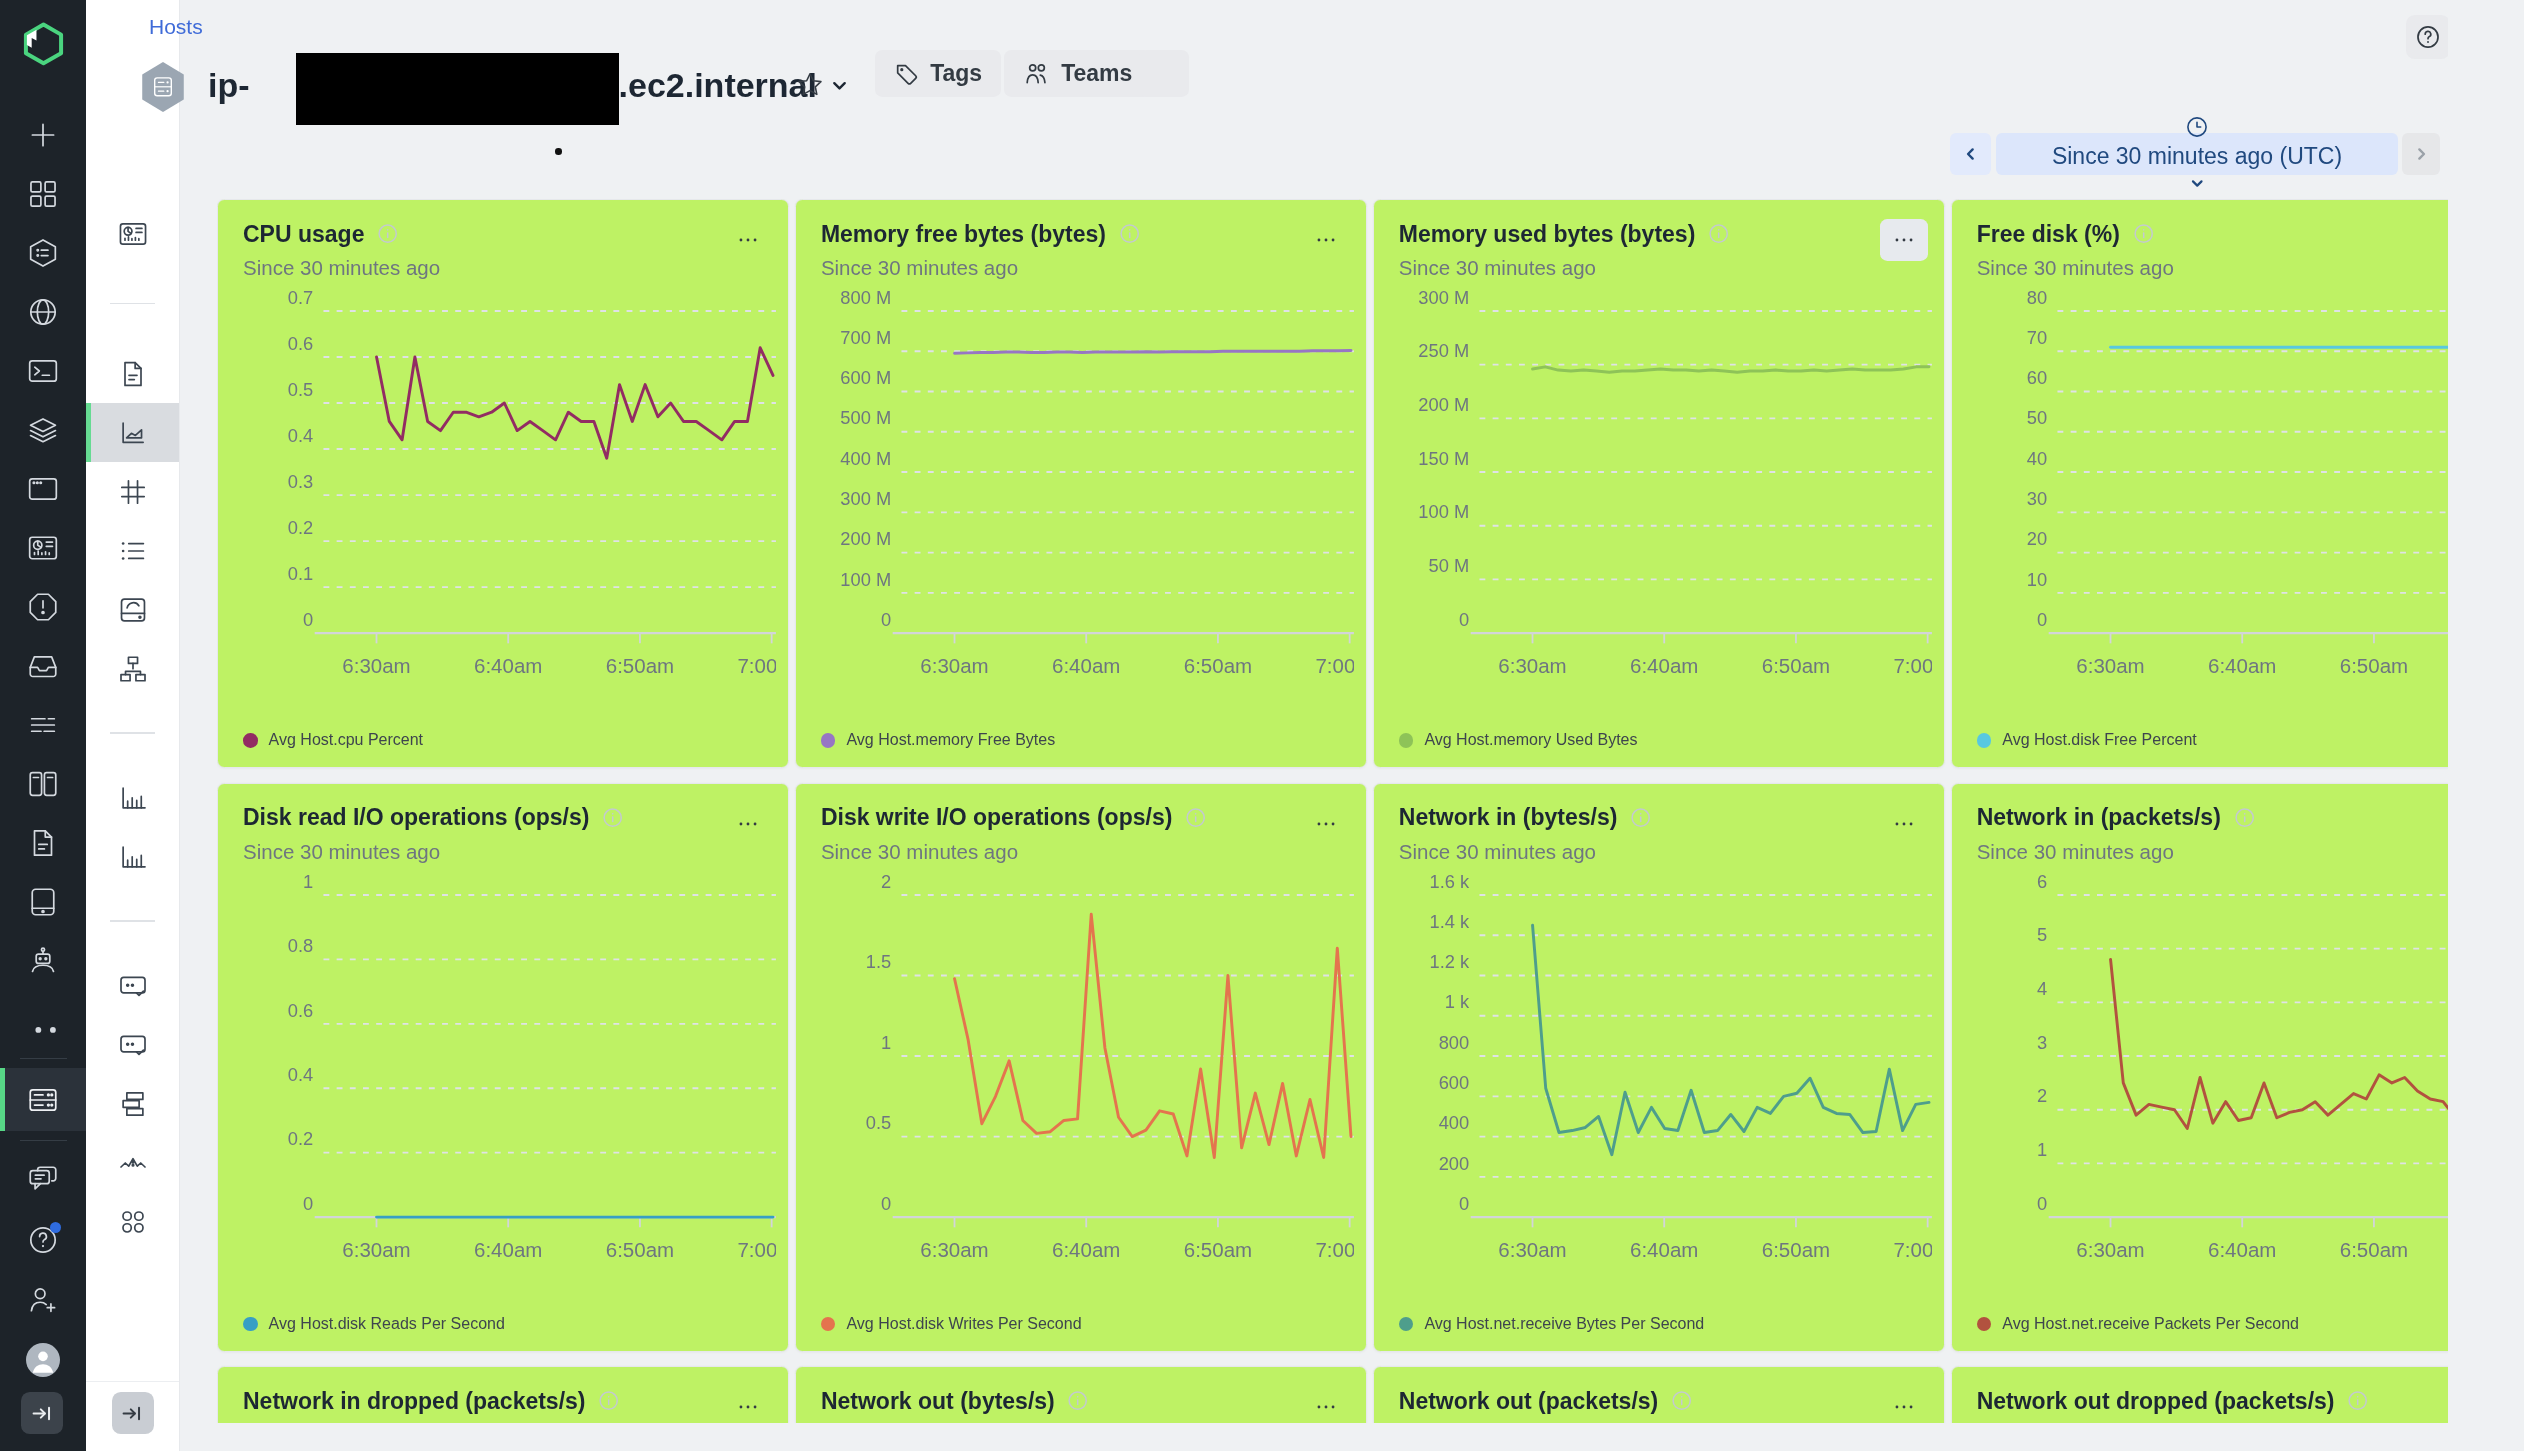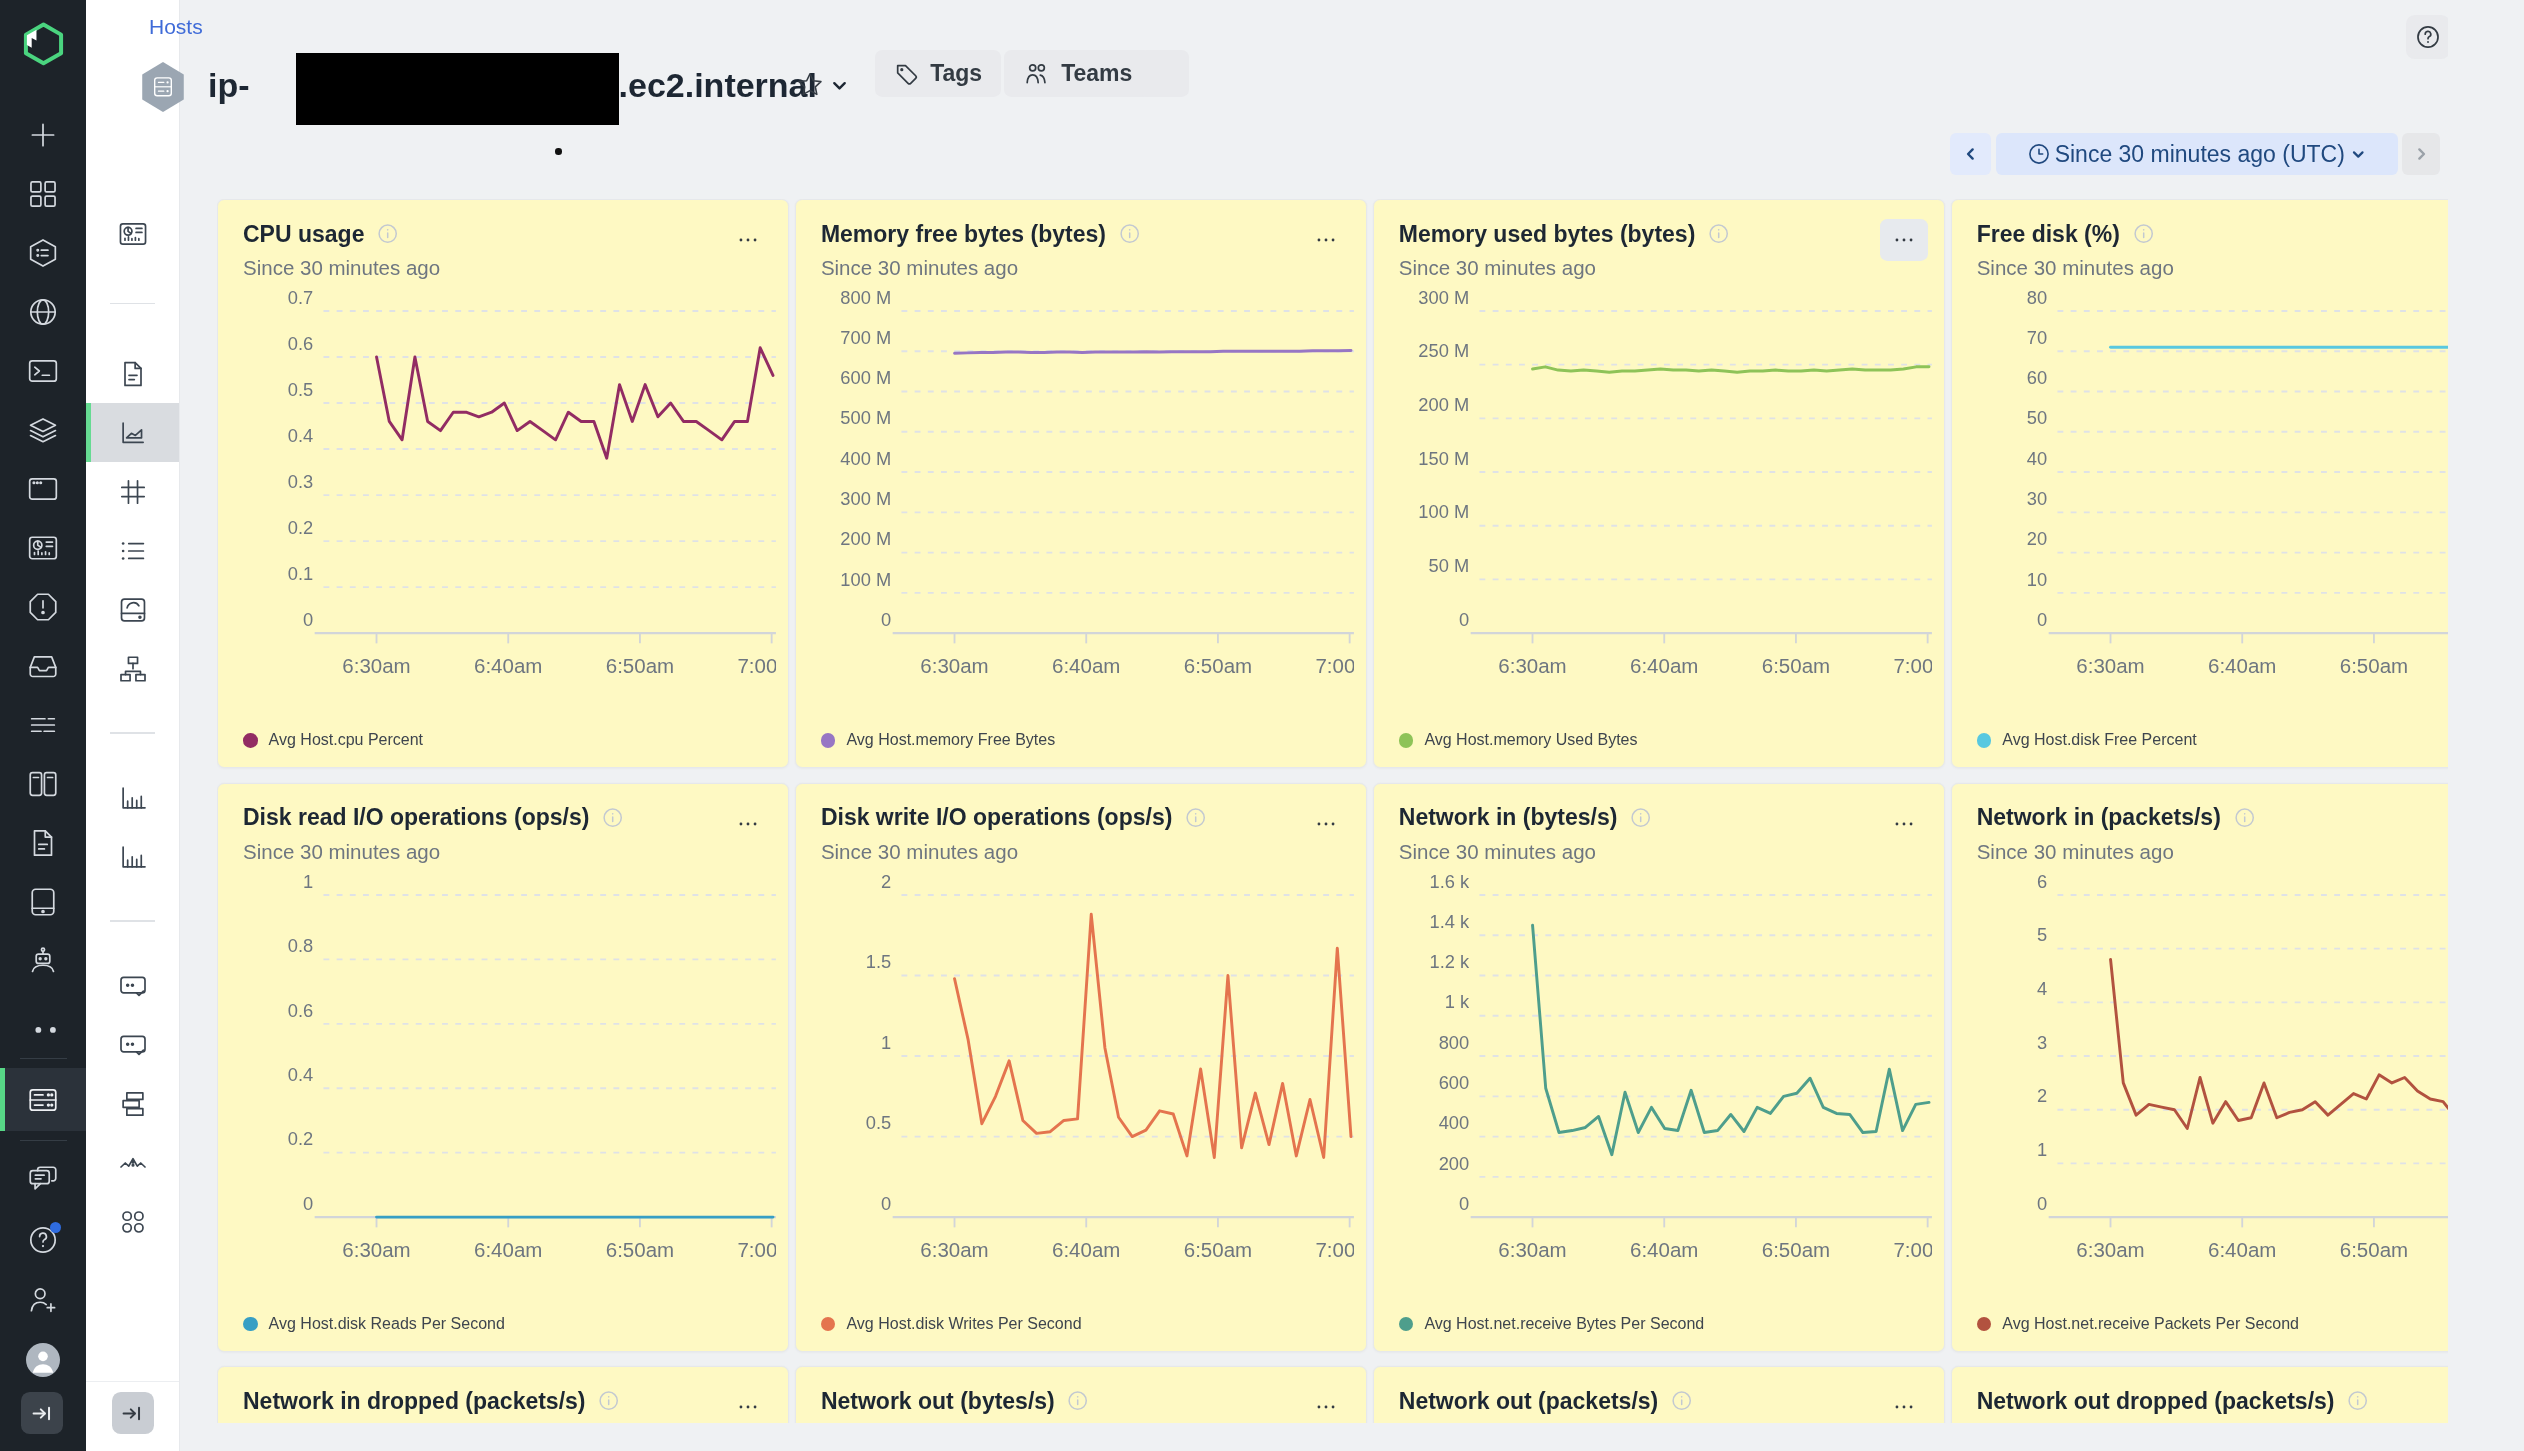--- a/index.html
+++ b/index.html
@@ -48,30 +48,30 @@
   .star-btn{position:absolute;left:794px;top:69px;color:#353c44;cursor:pointer;}
   .hdr-btn{position:absolute;top:50px;height:47px;border-radius:7.3px;background:#e9eaed;color:#333b43;
            display:flex;align-items:center;gap:10.2px;padding:0 19px;font-size:23px;font-weight:600;cursor:pointer;}
   .icon-btn{position:absolute;width:44px;height:44px;border-radius:8.8px;background:#e9eaed;color:#333b43;
             display:flex;align-items:center;justify-content:center;cursor:pointer;}
 
   
   .tp-prev{position:absolute;left:1950px;top:133px;width:41px;height:42px;border-radius:5.9px;
            background:#e2eafc;color:#20497f;display:flex;align-items:center;justify-content:center;cursor:pointer;}
   .tp-pill{position:absolute;left:1996px;top:133px;width:402px;height:42px;border-radius:5.9px;background:#dce6fb;
-           color:#20497f;display:flex;align-items:center;justify-content:center;gap:3px;font-size:23px;cursor:pointer;}
+           color:#20497f;display:flex;align-items:center;justify-content:center;gap:3px;font-size:23px;cursor:pointer;flex-direction:column;}
   .tp-next{position:absolute;left:2402px;top:133px;width:38px;height:42px;border-radius:5.9px;
            background:#e6e7e9;color:#9aa1a8;display:flex;align-items:center;justify-content:center;cursor:pointer;}
   .tp-add{position:absolute;left:2463px;top:132px;width:44px;height:44px;border-radius:7.3px;background:#eceef0;
           color:#2c333b;display:flex;align-items:center;justify-content:center;cursor:pointer;}
 
   
   .grid-clip{position:absolute;left:217px;top:199px;width:2307px;height:1224px;overflow:hidden;}
   .grid{display:grid;grid-template-columns:repeat(4,572px);grid-auto-rows:569px;column-gap:5.9px;row-gap:14.6px;}
-  .card{background:#fef9c3;border:0.7px solid #e6e8eb;border-radius:7.3px;position:relative;
+  .card{background:#bef264;border:0.7px solid #e6e8eb;border-radius:7.3px;position:relative;
         padding:20.5px 22px 0 25px;box-sizing:border-box;box-shadow:0 0.7px 2.2px rgba(50,60,70,.04);}
   .card-title-row{display:flex;align-items:center;gap:11.7px;}
   .card-title{font-size:23px;font-weight:700;color:#1d2733;white-space:nowrap;}
   .info-icon{color:#c3c9d1;flex:none;}
   .more-btn{position:absolute;right:16px;top:19px;width:48px;height:42px;border-radius:7.3px;
             display:flex;align-items:center;justify-content:center;color:#343b43;cursor:pointer;}
   .more-btn.hover{background:#e7eaee;}
   .card-sub{margin-top:8.8px;font-size:20.5px;color:#6e7680;}
   .chart-svg{margin-top:8.8px;margin-left:-5.9px;display:block;}
   .legend{position:absolute;left:25px;bottom:17.6px;display:flex;align-items:center;gap:11px;cursor:pointer;}

